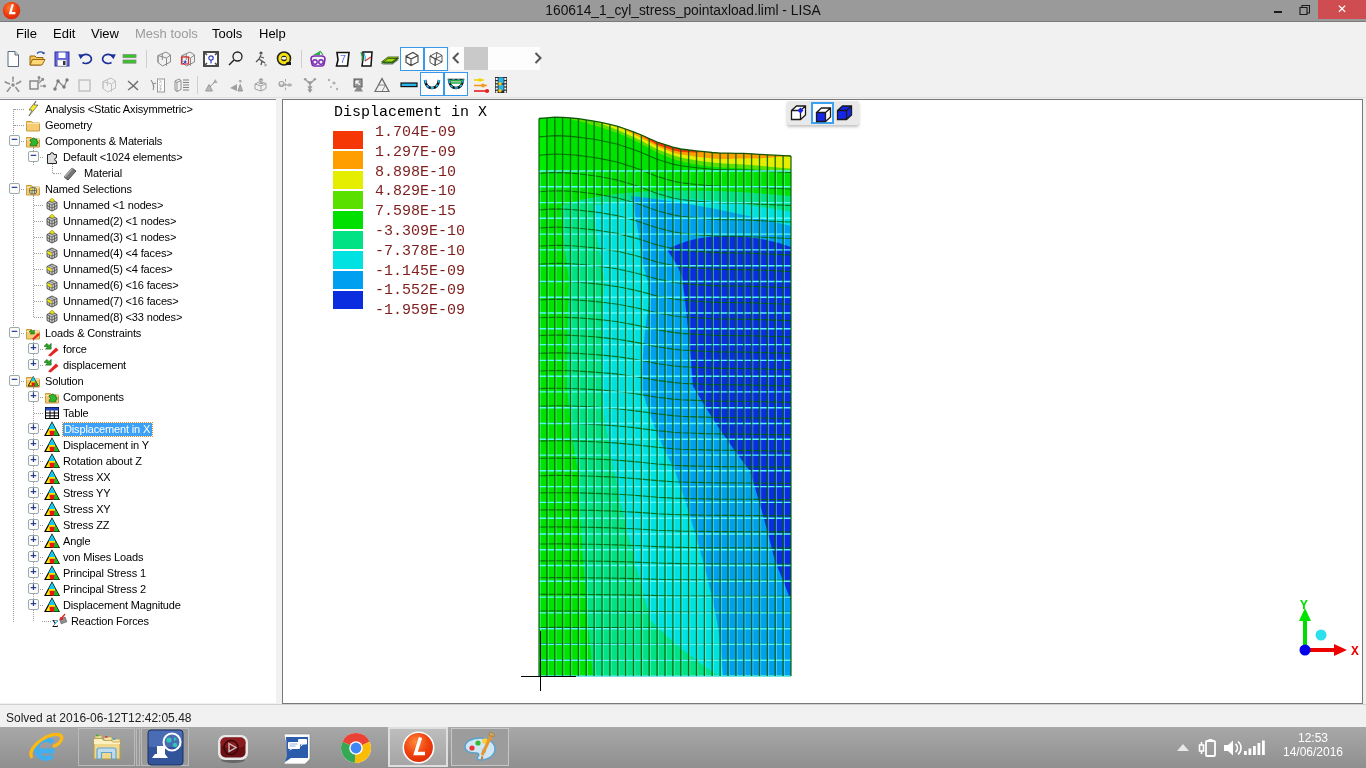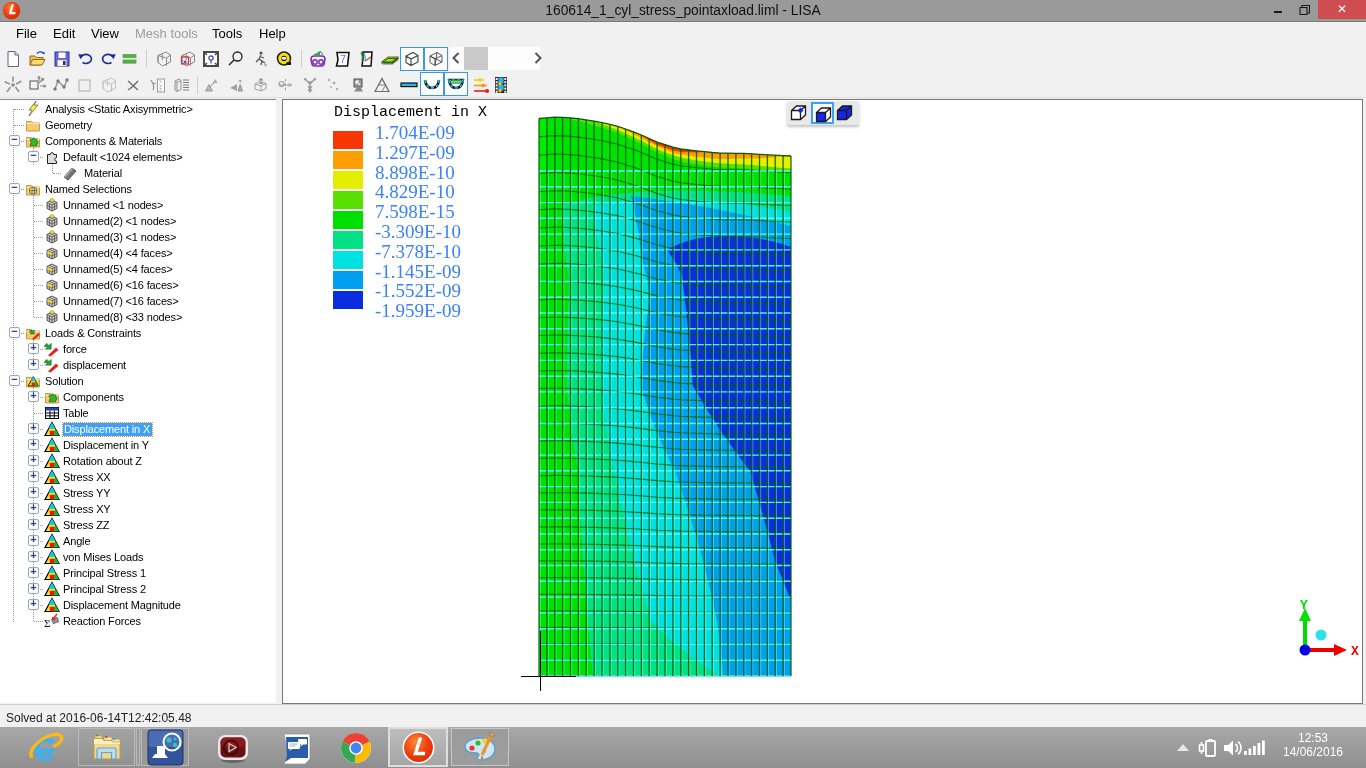--- a/index.html
+++ b/index.html
@@ -15,21 +15,21 @@
 .selbox{position:absolute;border:1px solid #3898ec;background:#fdfdfd}
 #tree{position:absolute;left:0;top:99px;width:276px;height:604px;background:#fff;border-top:1px solid #828790}
 .trow{position:absolute;height:16px;font-size:11px;letter-spacing:-0.15px;color:#000;white-space:nowrap}
 .tico{position:absolute;width:16px;height:16px}
 .tbox{position:absolute;width:11px;height:11px;border:1px solid #9aa8b0;border-radius:2px;background:#fcfcfc;top:2px}
 .tbox span{position:absolute;left:0;top:-3.2px;width:9px;text-align:center;font-size:11px;color:#27408b;font-weight:700}
 .tlabel{position:absolute;top:1.5px}
 #viewport{position:absolute;left:282px;top:99px;width:1081px;height:605px;background:#fff;border:1px solid #787878}
 #legendtitle{position:absolute;left:51px;top:4px;font-family:"Liberation Mono",monospace;font-size:15px;color:#000;letter-spacing:0px}
 .lswatch{position:absolute;left:50px;width:30px;height:18px}
-.llabel{position:absolute;left:92px;height:20px;line-height:20px;font-family:Liberation Serif, serif;font-size:19px;color:#3b82f6}
+.llabel{position:absolute;left:92px;height:20px;line-height:20px;font-family:Liberation Mono, monospace;font-size:15px;color:#7f1d1d}
 #vbtns{position:absolute;left:504px;top:1px;width:72px;height:24px;background:#e9e9e9;box-shadow:0 2px 3px rgba(120,120,120,0.45);border-radius:2px}
 .vbtn{position:absolute;top:1px;width:23px;height:22px}
 #statusbar{position:absolute;left:0;top:704px;width:1366px;height:23px;background:#f1f1f1;border-top:1px solid #d0d0d0;font-size:12px;color:#222;line-height:26px;padding-left:6px}
 #taskbar{position:absolute;left:0;top:727px;width:1366px;height:41px;background:linear-gradient(#a8a8a8,#8f8f8f)}
 .tbtn{position:absolute;top:1px;height:38px}
 #clock{position:absolute;left:1281px;top:4px;width:64px;font-size:12px;color:#fff;text-align:center}
 </style></head>
 <body>
 <div id="titlebar">
   <svg class="abs" style="left:2px;top:1px" width="19" height="19" viewBox="0 0 19 19">
@@ -748,21 +748,21 @@
         <span>+</span>
       </div>
 <div class="tico" style="left:44px;top:0px"><svg width="16" height="16" viewBox="0 0 16 16">
           <polygon points="8,1.5 15,14.5 1,14.5" fill="#ffe800" stroke="#000" stroke-width="1.2"></polygon>
           <polygon points="8,1.5 11.5,8 4.5,8" fill="#16c8e8"></polygon>
           <polygon points="11.5,8 15,14.5 8,14.5" fill="#1fba1f"></polygon>
           <polygon points="5.5,9.8 10.5,9.8 10,14.5 6,14.5" fill="#e81616"></polygon>
         </svg></div>
 <span class="tlabel" style="left:63px">Displacement Magnitude</span>
 </div>
-<div class="trow" style="left:0;top:513px;width:296px">
+<div class="trow" style="left:8px;top:513px;width:296px">
 <div class="abs" style="left:34px;top:8px;width:9px;height:1px;border-top:1px dotted #9b9b9b"></div>
 <div class="tico" style="left:44px;top:0px"><svg width="16" height="16" viewBox="0 0 16 16">
           <text x="0" y="14" font-family="Liberation Serif,serif" font-size="11" fill="#111">Σ</text>
           <rect x="8" y="5" width="6" height="5" transform="rotate(-20 11 7)" fill="#909090" stroke="#444" stroke-width="0.5"></rect>
           <path d="M13 1 L8.5 6.5 M8.5 6.5 L9 4 M8.5 6.5 L11 6" stroke="#e82222" stroke-width="1.3" fill="none"></path>
           <path d="M2 11 L6 8" stroke="#2ae" stroke-width="1"></path>
         </svg></div>
 <span class="tlabel" style="left:63px">Reaction Forces</span>
 </div>
 </div>
@@ -830,21 +830,21 @@
           <path d="M3.5 8.5 L8.5 4 L17.5 4 L17.5 13 L12.5 17.5 L3.5 17.5 Z M3.5 8.5 L12.5 8.5 L12.5 17.5 M12.5 8.5 L17.5 4" fill="none" stroke="#1a1a1a" stroke-width="1.3"></path>
         </svg></div>
 <div class="vbtn" style="left:47px"><svg width="21" height="22" viewBox="0 0 21 22">
           <path d="M3.5 8.5 L8.5 4 L17.5 4 L12.5 8.5 Z" fill="#1626e8"></path>
           <rect x="3.5" y="8.5" width="9" height="9" fill="#1626e8"></rect>
           <path d="M12.5 8.5 L17.5 4 L17.5 13 L12.5 17.5 Z" fill="#1626e8"></path>
           <path d="M3.5 8.5 L8.5 4 L17.5 4 L17.5 13 L12.5 17.5 L3.5 17.5 Z M3.5 8.5 L12.5 8.5 L12.5 17.5 M12.5 8.5 L17.5 4" fill="none" stroke="#1a1a1a" stroke-width="1.3"></path>
         </svg></div>
   </div>
 </div>
-<div id="statusbar">Solved at 2016-06-14T12:42:05.48</div>
+<div id="statusbar">Solved at 2016-06-12T12:42:05.48</div>
 <div id="taskbar">
 <svg class="abs" style="left:28px;top:3px" width="36" height="36" viewBox="0 0 36 36">
 <g fill="none" stroke="#41aeee" stroke-width="5">
         <circle cx="18" cy="19" r="9.5" stroke-dasharray="44 16" stroke-dashoffset="-8"></circle>
       </g>
 <path d="M9.5 21 h17" stroke="#41aeee" stroke-width="5"></path>
 <path d="M4 28 C-1 20 12 9 22 5.5 C30 3 35 5 33.5 9.5 C32.5 12.5 29 15 25 16.5" fill="none" stroke="#fdb913" stroke-width="3.2"></path>
 </svg>
 <div class="tbtn" style="left:78px;width:57px;border:1px solid #b9b9b9;background:linear-gradient(#a3a3a3,#919191)"></div>
 <div class="tbtn" style="left:136px;width:4px;border:1px solid #b9b9b9;background:#9a9a9a"></div>

